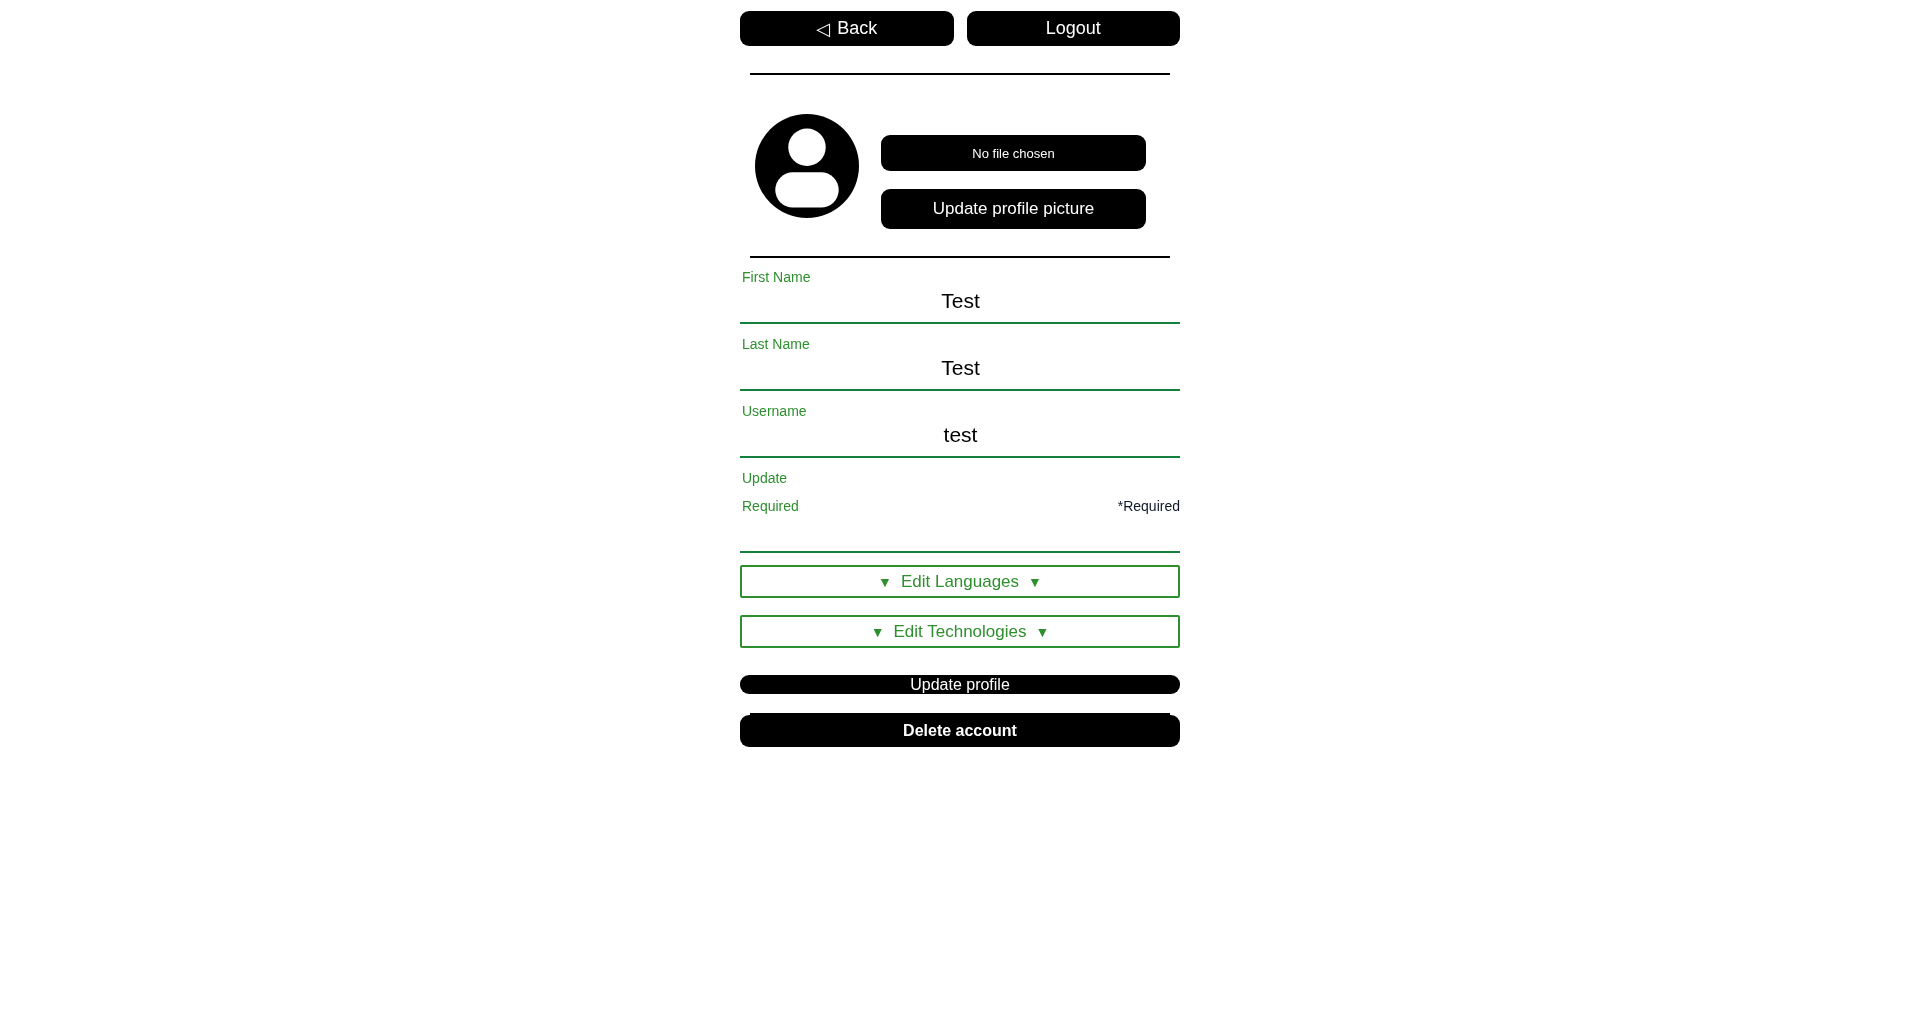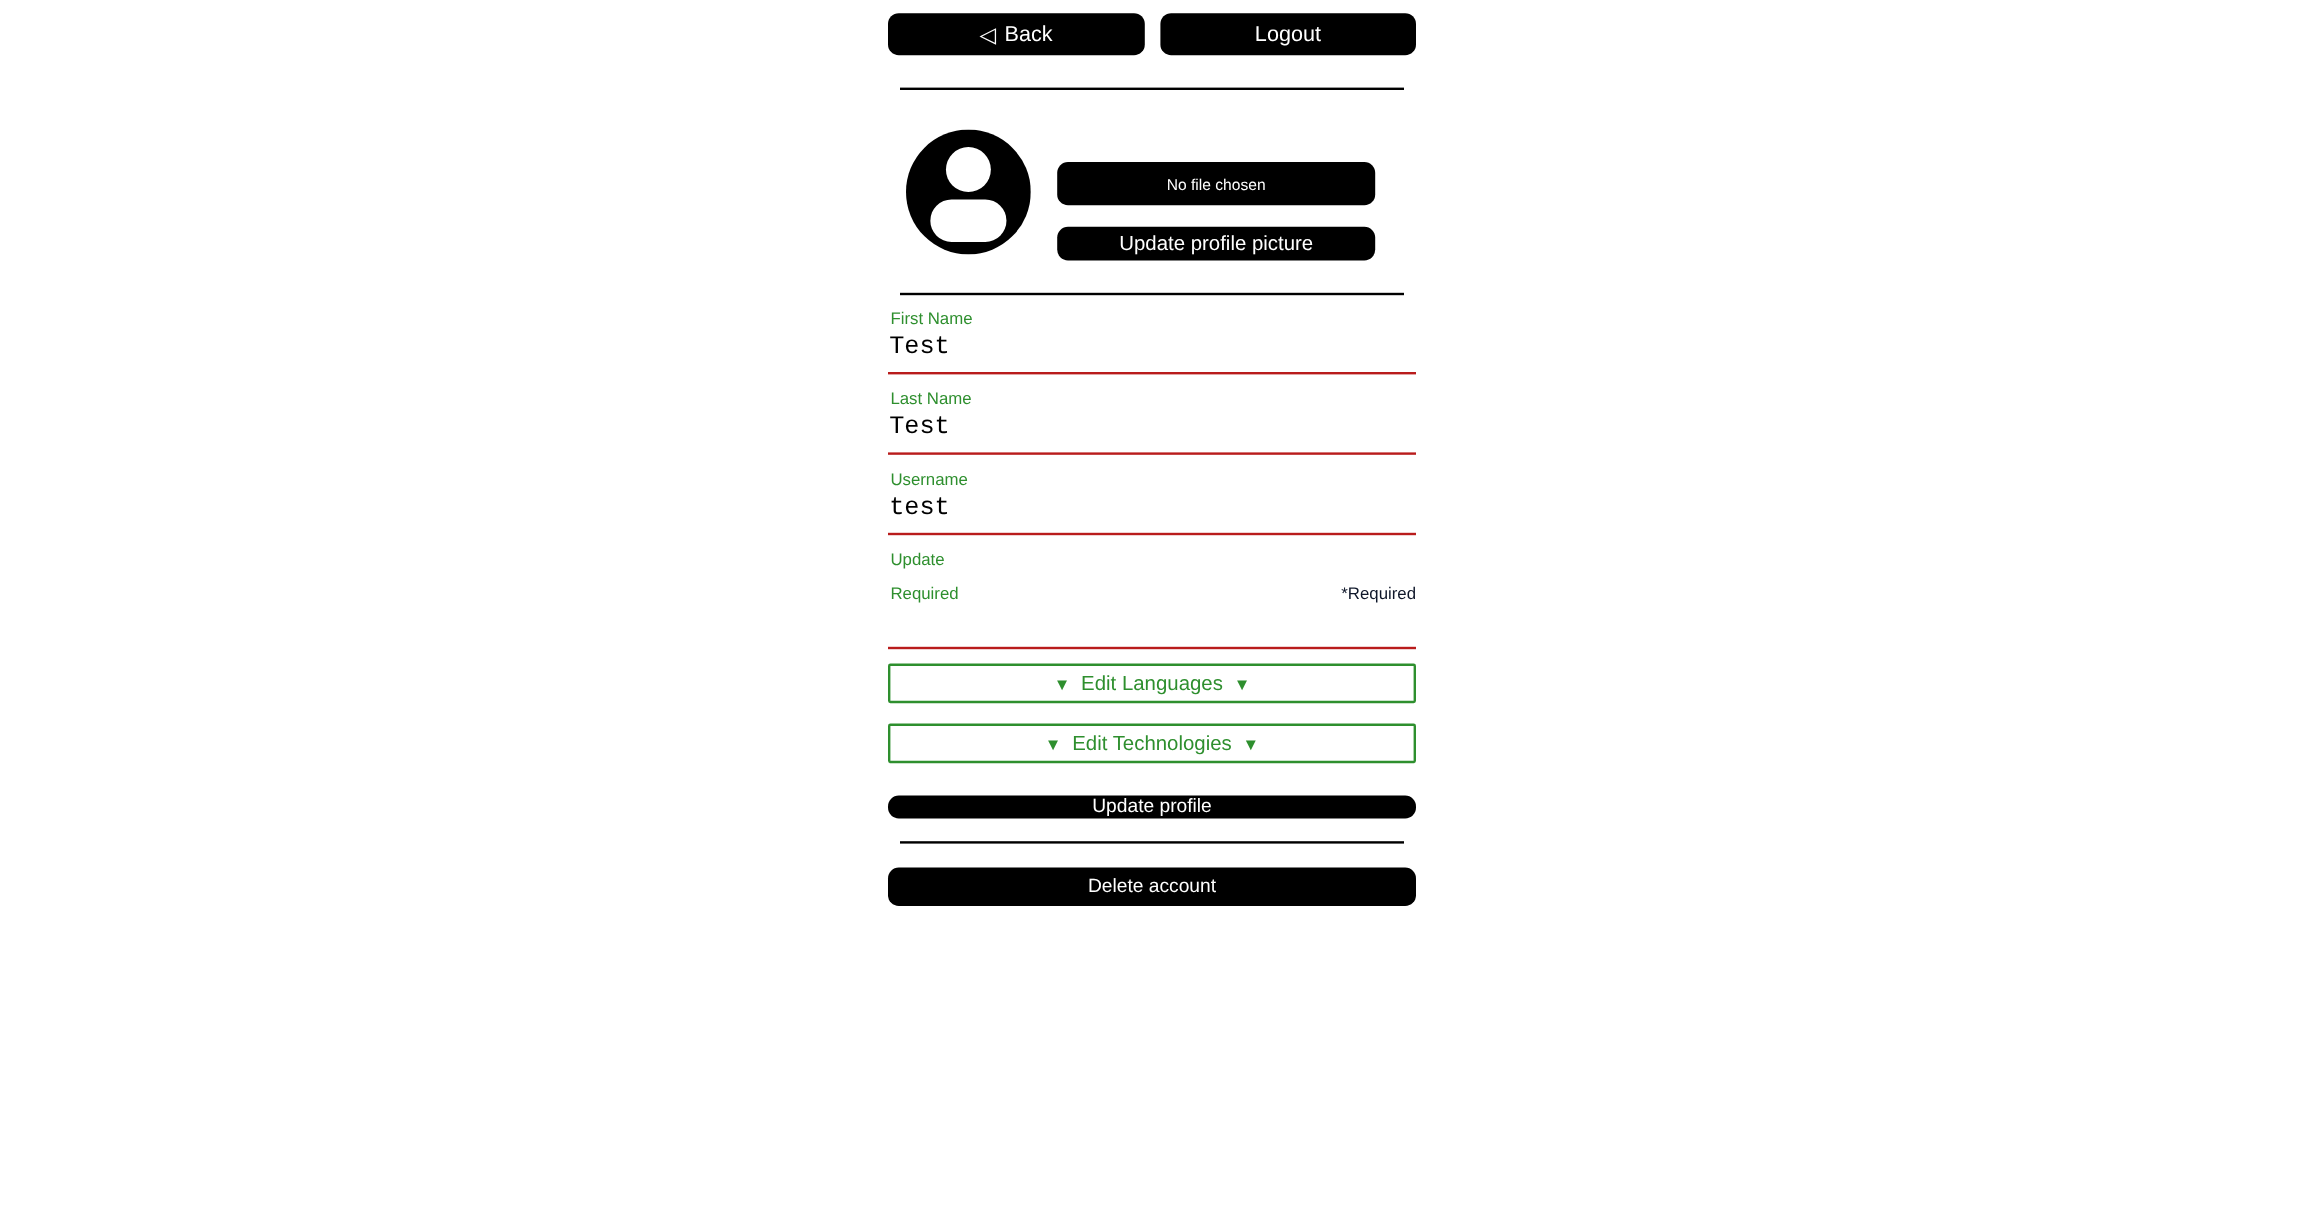--- a/index.html
+++ b/index.html
@@ -61,21 +61,21 @@
     flex-direction: column;
     gap: 18px;
   }
   .file-box {
     height: 36px;
     border-radius: 9px;
     font-size: 13px;
     margin-top: 32px;
   }
   .update-pic-btn {
-    height: 28px;
+    height: 40px;
     border-radius: 9px;
     font-size: 17px;
   }
   
   .fields { margin-top: 11px; }
   .field { margin-bottom: 12px; }
   .field-head {
     display: flex;
     justify-content: space-between;
     align-items: baseline;
@@ -90,30 +90,31 @@
   .required-note {
     color: #0f172a;
     font-size: 14px;
     line-height: 16px;
   }
   .field-input {
     display: block;
     width: 100%;
     margin-top: 4px;
     border: none;
-    border-bottom: 2px solid #b91c1c;
+    border-bottom: 2px solid #15803d;
     outline: none;
     background: transparent;
     color: #000000;
-    font-family: Liberation Mono, monospace;
+    font-family: Liberation Sans, sans-serif;
     font-size: 21px;
     line-height: 24px;
     height: 35px;
     padding: 0 0 9px 1px;
     border-radius: 0;
+    text-align: center;
   }
   
   .btn-green-outline {
     display: flex;
     align-items: center;
     justify-content: center;
     gap: 9px;
     width: 100%;
     height: 33px;
     background: #ffffff;
@@ -137,21 +138,21 @@
   hr.divider-bottom {
     border: none;
     border-top: 2px solid #000000;
     margin: 19px 10px 0 10px;
     height: 0;
   }
   .btn-delete-account {
     width: 100%;
     height: 32px;
     font-size: 16px;
-    margin-top: 20px;
+    font-weight: bold;
   }
 </style>
 </head>
 <body>
 
 <div class="container">
 
   
   <div class="top-row">
     <button class="btn-black">

